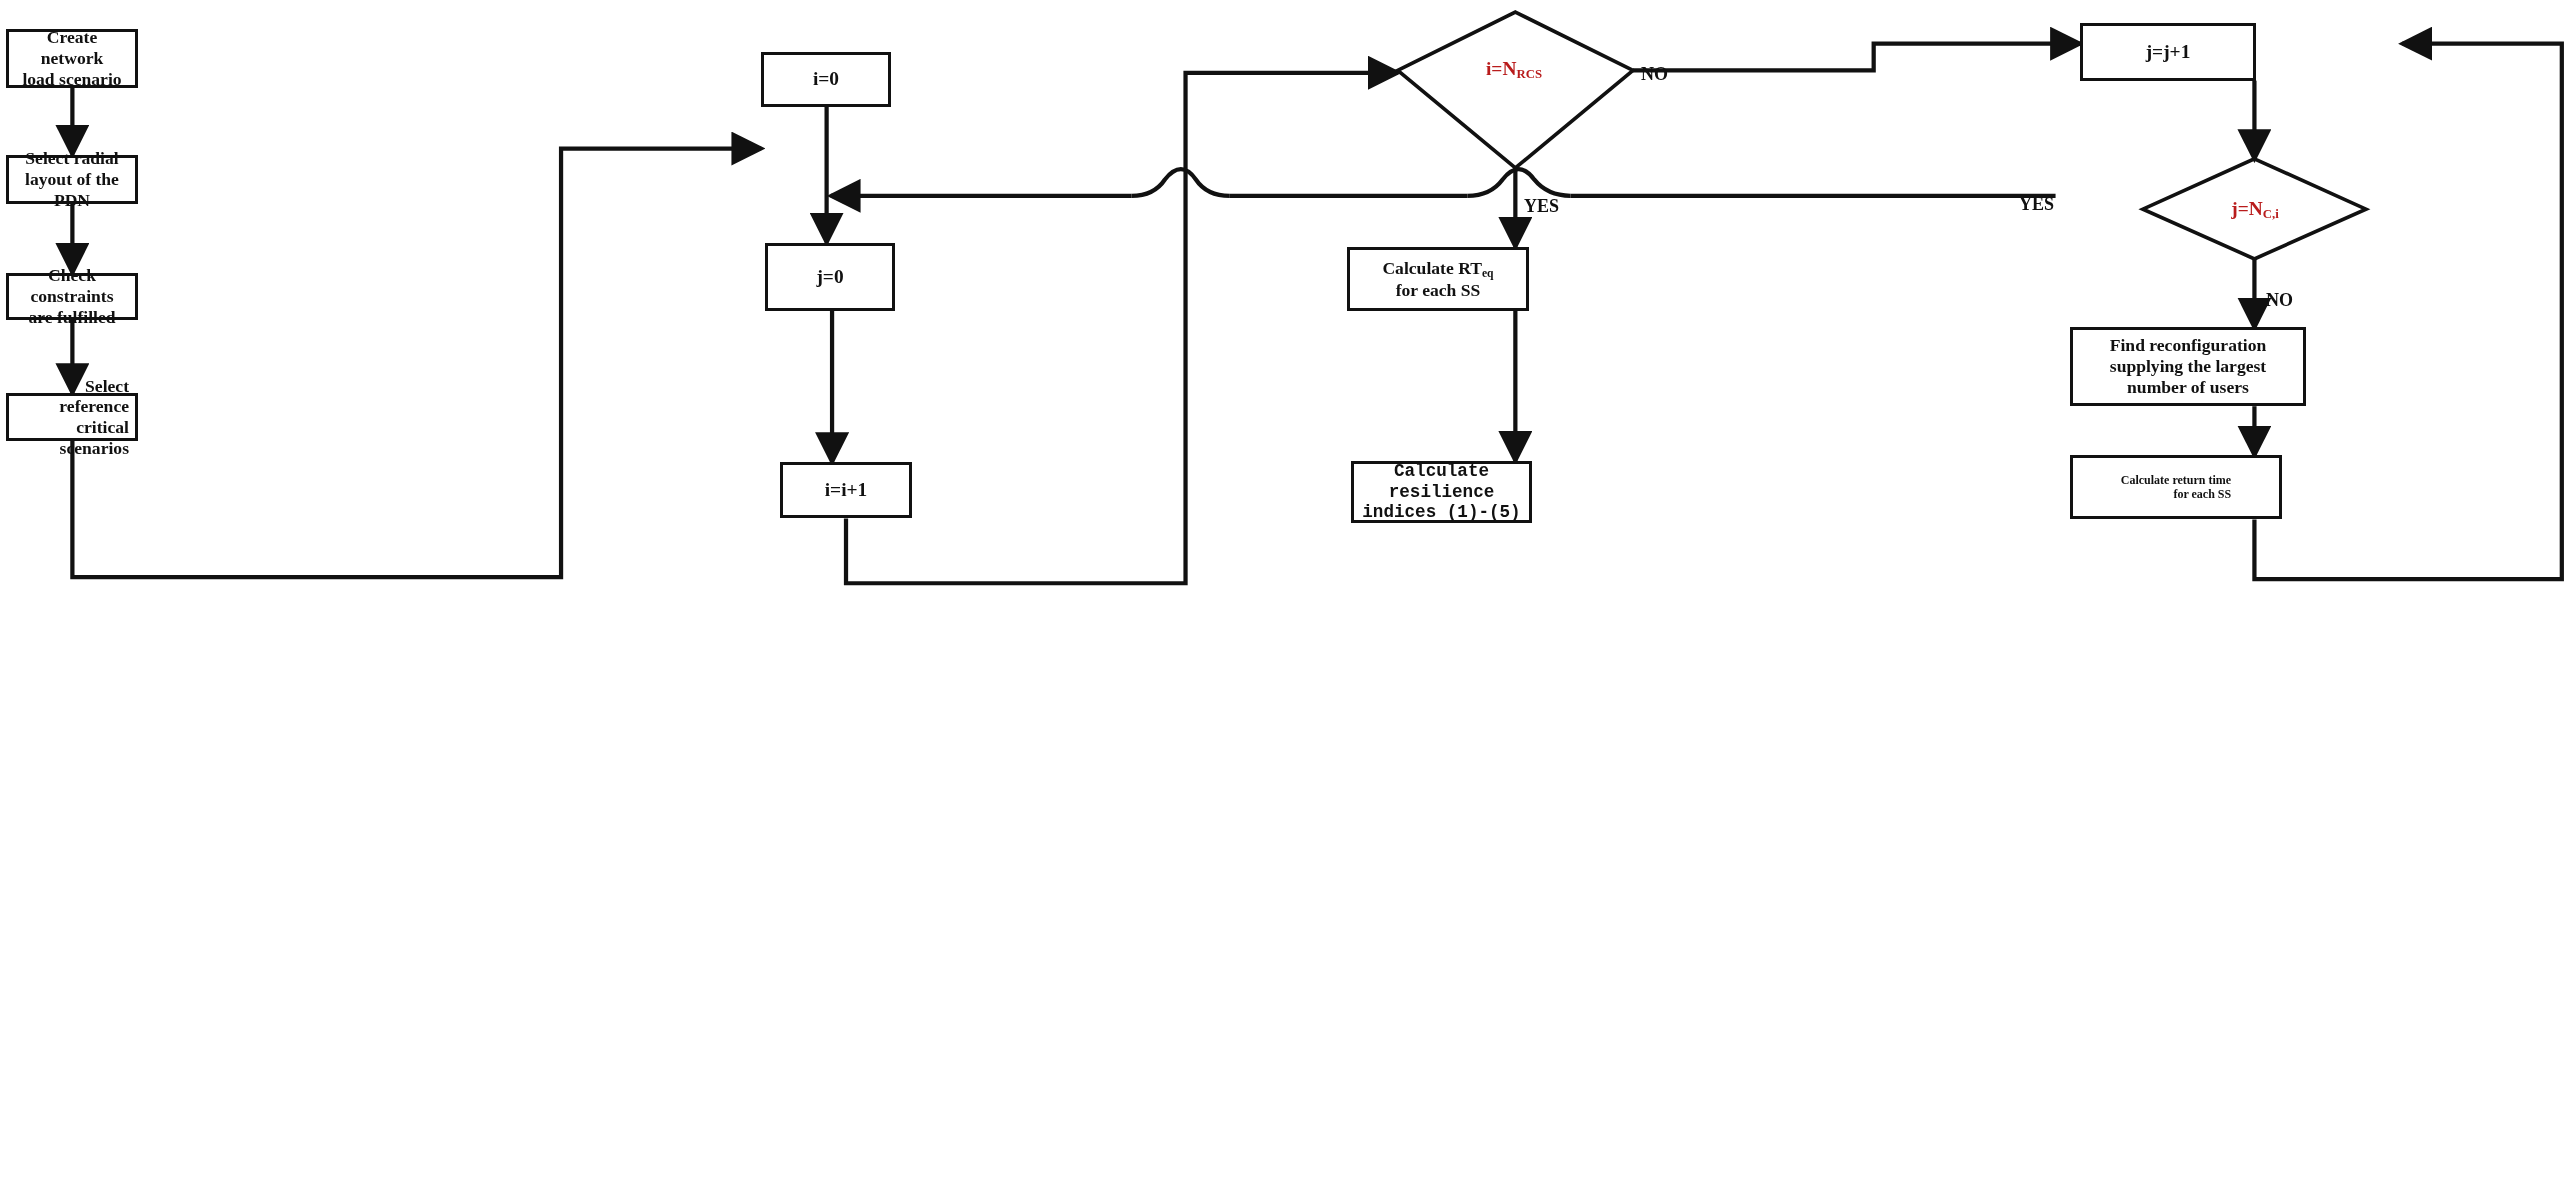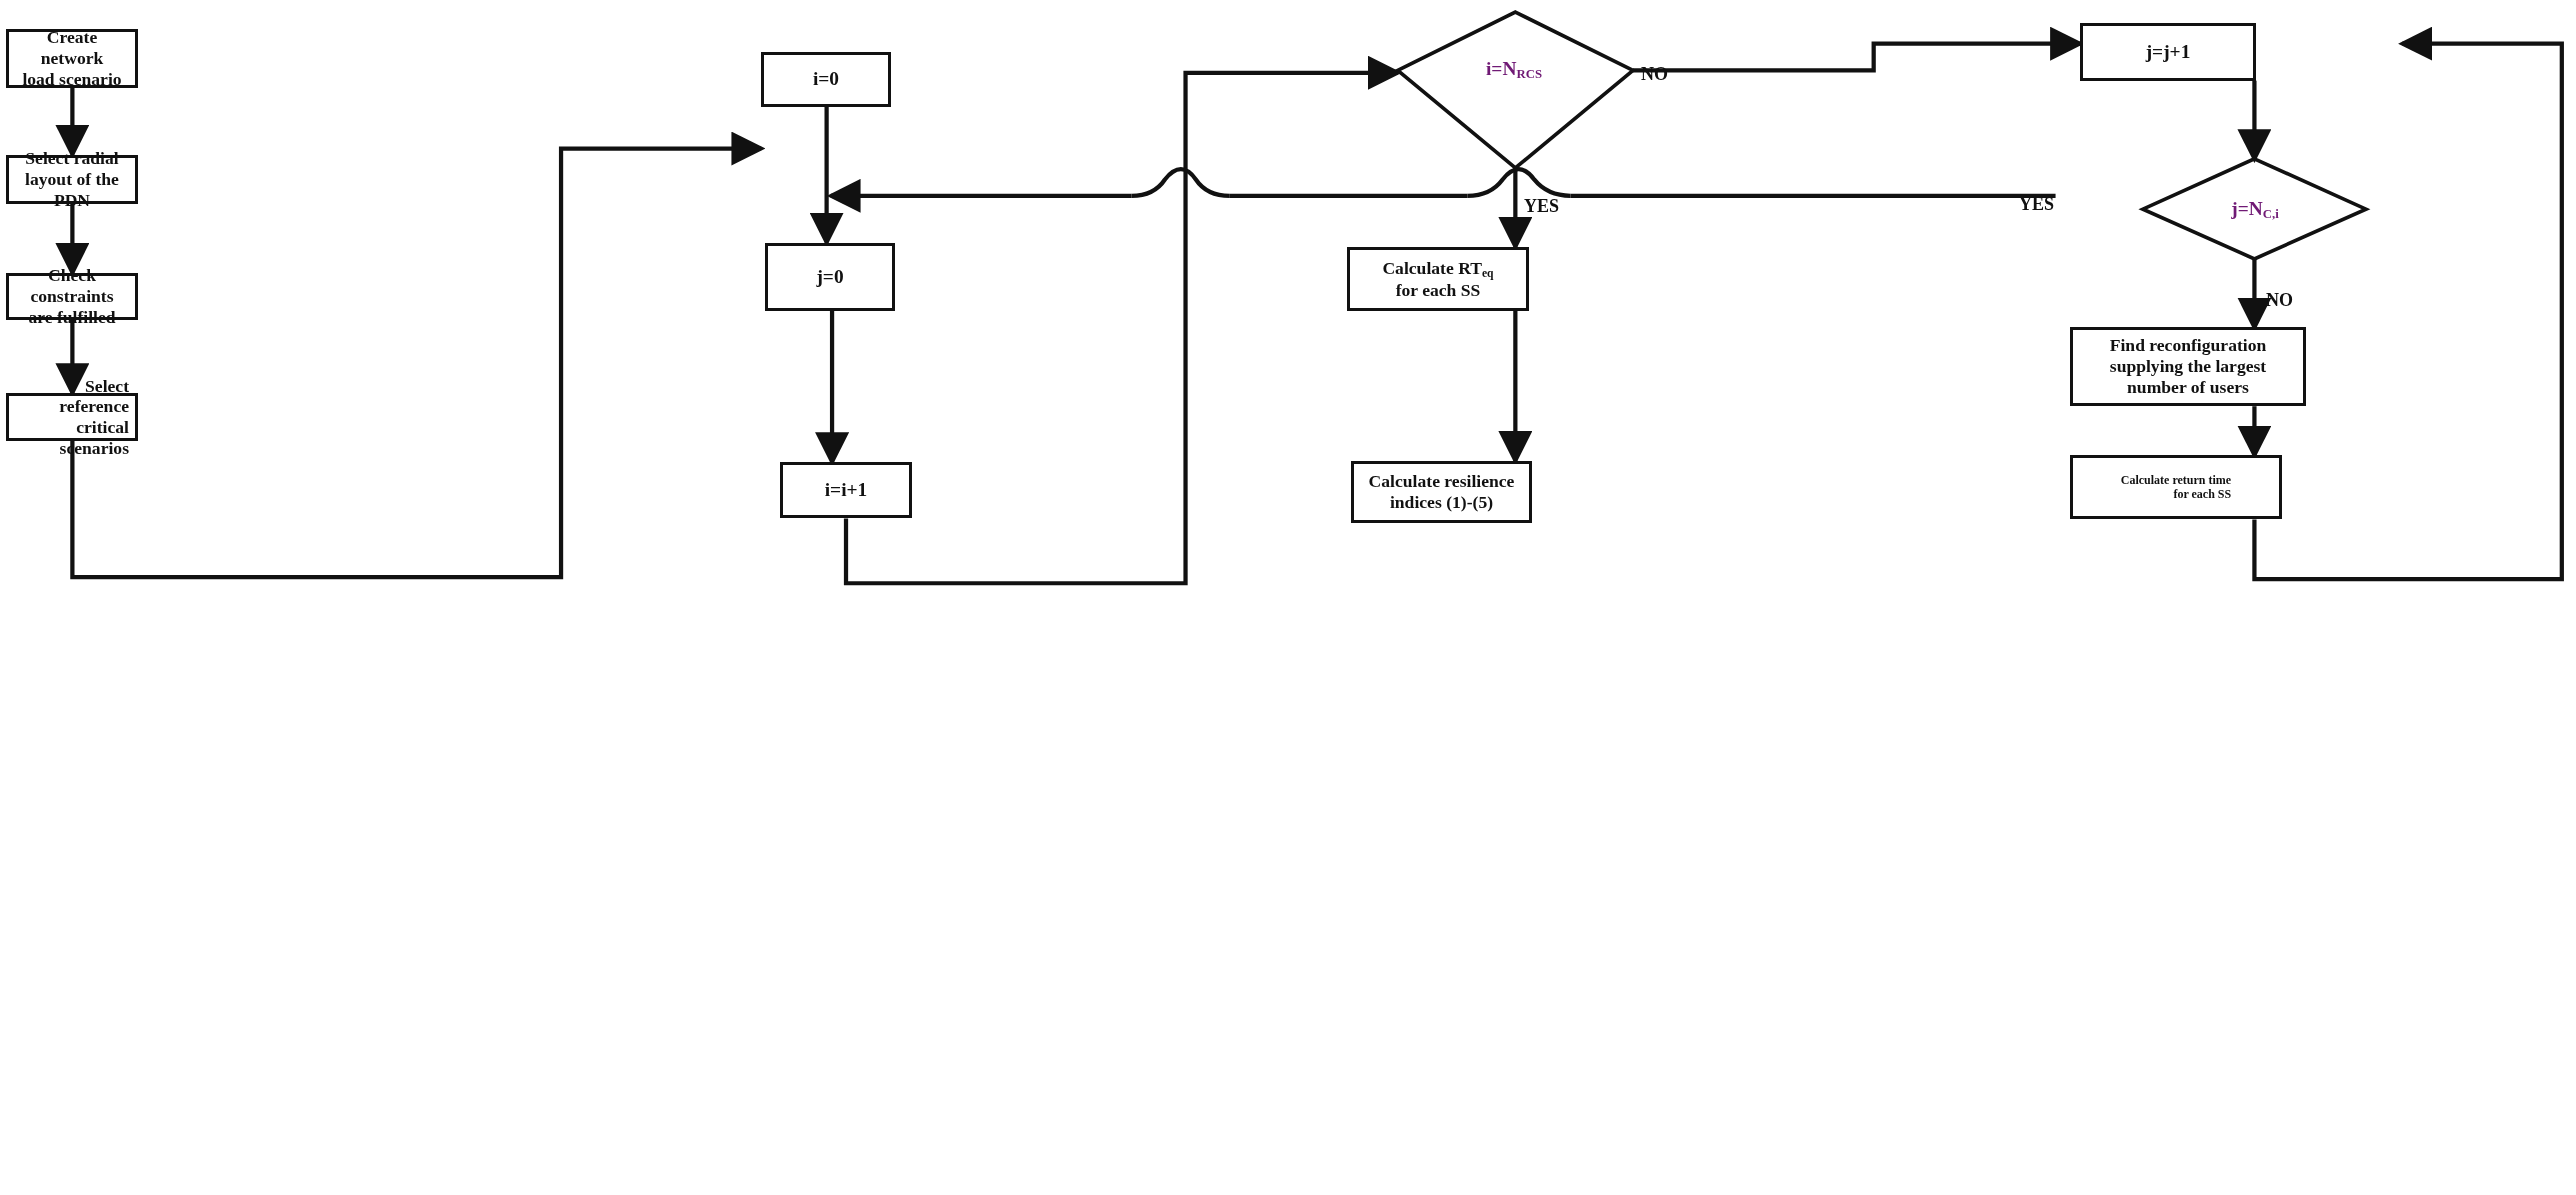--- a/index.html
+++ b/index.html
@@ -3,21 +3,21 @@
 <meta charset="utf-8">
 <style>
   html,body{margin:0;padding:0;background:#ffffff;}
   body{font-family:"Liberation Serif",serif;}
   #stage{position:relative;width:2576px;height:1195px;background:#fff;overflow:hidden;}
   #wires{position:absolute;left:0;top:0;width:2576px;height:1195px;}
   .node{position:absolute;box-sizing:border-box;display:flex;align-items:center;justify-content:center;text-align:center;}
   .proc{border:3px solid #111;background:#fff;}
   .proc .txt{font-weight:bold;color:#111;line-height:1.18;padding:0 6px;}
   .dec{background:transparent;}
-  .dec .txt{font-weight:bold;color:#701a75;position:relative;z-index:3;}
+  .dec .txt{font-weight:bold;color:#b91c1c;position:relative;z-index:3;}
   .edgelabel{position:absolute;font-weight:bold;color:#111;white-space:nowrap;margin-top:29px;}
   sub{font-size:0.66em;vertical-align:-0.22em;font-weight:bold;}
 </style>
 </head>
 <body>
 
 <div id="stage">
 
   <svg id="wires" viewBox="0 0 4248 1971" xmlns="http://www.w3.org/2000/svg">
     <defs>
@@ -119,21 +119,21 @@
   </div>
 
   <div class="node proc" style="left:1347px;top:247px;width:182px;height:64px;">
     <div class="txt" style="font-size:17.6px;">
       <div><span>Calculate RT</span><sub>eq</sub></div>
       <div>for each SS</div>
     </div>
   </div>
 
   <div class="node proc" style="left:1351px;top:461px;width:181px;height:62px;">
-    <div class="txt" style="font-size:17.6px;">
+    <div class="txt" style="font-size:17.6px;font-family:Liberation Mono, monospace;">
       <div>Calculate resilience</div>
       <div>indices (1)-(5)</div>
     </div>
   </div>
 
   <div class="node proc" style="left:2080px;top:23px;width:176px;height:58px;">
     <div class="txt" style="font-size:19.4px;">
       <div>j=j+1</div>
     </div>
   </div>

